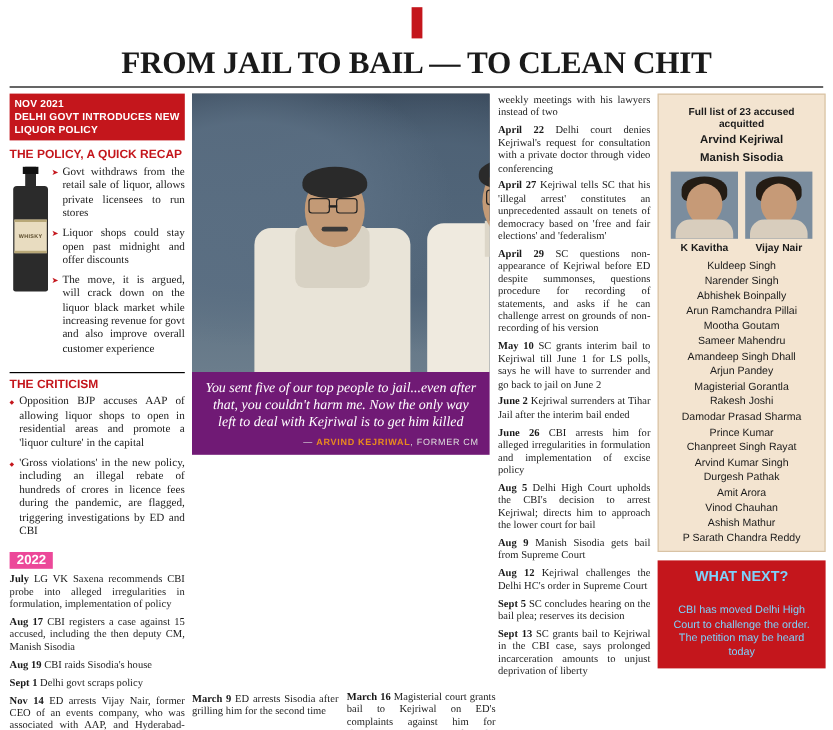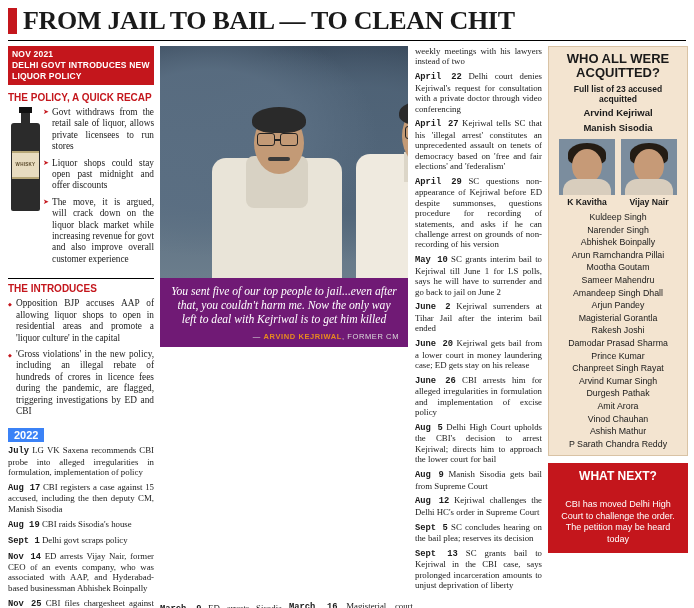--- a/index.html
+++ b/index.html
@@ -6,21 +6,21 @@
   body {
     width: 694px; height: 608px;
     background: #ffffff;
     font-family: "Liberation Serif", serif;
     color: #1a1a1a;
     overflow: hidden;
   }
   .page { position: relative; width: 694px; height: 608px; padding: 4px 8px; }
 
   
-  .headline-wrap { display: flex; align-items: center; gap: 6px; padding: 2px 0 4px 0; }
+  .headline-wrap { display: flex; align-items: center; gap: 6px; padding: 2px 0 4px 0; flex-direction: column; }
   .headline-bar { width: 9px; height: 26px; background: #c4161c; flex: 0 0 auto; }
   .headline {
     font-family: "Liberation Serif", serif;
     font-weight: bold;
     font-size: 26px;
     letter-spacing: -0.3px;
     color: #1a1a1a;
     white-space: nowrap;
   }
   .rule-top { border-bottom: 1px solid #000; margin-bottom: 5px; }
@@ -58,25 +58,25 @@
     font-family: "Liberation Sans", sans-serif; font-weight: bold;
     color: #c4161c; font-size: 10px; margin-top: 8px; border-top: 1px solid #000; padding-top: 4px;
   }
   .crit-list { font-size: 9.3px; line-height: 11.4px; margin-top: 4px; }
   .crit-list li { list-style: none; margin-bottom: 5px; padding-left: 8px; position: relative; text-align: justify; }
   .crit-list li:before { content: "◆"; position: absolute; left: 0; top: 1px; color: #c4161c; font-size: 5px; }
 
   
   .yr {
     font-family: "Liberation Sans", sans-serif; font-weight: bold; font-size: 11px;
-    color: #fff; background: #3b82f6; display: inline-block; padding: 1px 6px; margin: 6px 0 3px 0; text-align: center;
+    color: #fff; background: #ec4899; display: inline-block; padding: 1px 6px; margin: 6px 0 3px 0; text-align: center;
   }
   .tl { font-size: 8.8px; line-height: 10.4px; }
   .tl p { margin-bottom: 4.5px; text-align: justify; }
-  .tl b { font-weight: bold; font-family: Liberation Mono, monospace; }
+  .tl b { font-weight: bold; }
 
   
   .photo-block { position: relative; width: 100%; height: 232px; background: #1e2b3a; overflow: hidden; }
   .photo-block .sky { position:absolute; inset:0; background: linear-gradient(180deg,#3a4a5c 0%,#556a7d 45%,#6b7d8c 100%); }
   .photo-block .crowd { position:absolute; left:0; top:0; width:100%; height:100%;
      background: radial-gradient(ellipse at 20% 40%, rgba(90,110,130,.9) 0 35%, rgba(40,55,70,0) 60%),
                  radial-gradient(ellipse at 80% 45%, rgba(80,100,120,.85) 0 35%, rgba(40,55,70,0) 62%); }
   .man { position: absolute; bottom: 0; }
   .man .head { border-radius: 50%; background: #c39a76; position: absolute; }
   .man .hair { position:absolute; border-radius: 50% 50% 40% 40%; background:#2a2a2a; }
@@ -131,21 +131,21 @@
   .who-box .sub { font-family:"Liberation Sans",sans-serif; font-size: 8.5px; font-weight: bold; margin-top: 4px; }
   .who-box .names-top { font-family:"Liberation Sans",sans-serif; font-size: 9.5px; font-weight: bold; line-height: 12px; margin-top: 3px; }
   .faces { display: flex; gap: 6px; justify-content: center; margin-top: 5px; }
   .face { width: 56px; }
   .face .img { width: 56px; height: 56px; background: #7b8d9e; position: relative; overflow: hidden; }
   .face .img .h { position:absolute; left:13px; top:10px; width:30px; height:34px; border-radius:50%; background:#c69a77; }
   .face .img .hr { position:absolute; left:9px; top:4px; width:38px; height:22px; border-radius:50% 50% 30% 30%; background:#241c14; }
   .face .img .sh { position:absolute; left:4px; bottom:0; width:48px; height:16px; border-radius:12px 12px 0 0; background:#d8cdbd; }
   .face .cap { font-family:"Liberation Sans",sans-serif; font-size: 8.6px; font-weight: bold; margin-top: 2px; }
   .name-list { font-family:"Liberation Sans",sans-serif; font-size: 8.8px; line-height: 12.6px; text-align: center; margin-top: 4px; }
-  .whatnext { background: #c4161c; color: #ffffff; margin-top: 7px; padding: 6px 6px 8px 6px; text-align: center; }
+  .whatnext { background: #c4161c; color: #7dd3fc; margin-top: 7px; padding: 6px 6px 8px 6px; text-align: center; }
   .whatnext h3 { font-family:"Liberation Sans",sans-serif; font-size: 12px; font-weight: bold; }
   .whatnext p { font-family:"Liberation Sans",sans-serif; font-size: 9px; line-height: 11.5px; margin-top: 16px; }
 </style>
 </head>
 <body>
 
 <div class="page">
 
   <div class="headline-wrap">
     <div class="headline-bar"></div>
@@ -173,21 +173,21 @@
               <span>WHISKY</span>
             </div>
         </div>
         <ul class="bullets">
           <li>Govt withdraws from the retail sale of liquor, allows private licensees to run stores</li>
           <li>Liquor shops could stay open past midnight and offer discounts</li>
           <li>The move, it is argued, will crack down on the liquor black market while increasing revenue for govt and also improve overall customer experience</li>
         </ul>
       </div>
 
-      <div class="crit-head">THE INTRODUCES</div>
+      <div class="crit-head">THE CRITICISM</div>
       <ul class="crit-list">
         <li>Opposition BJP accuses AAP of allowing liquor shops to open in residential areas and promote a 'liquor culture' in the capital</li>
         <li>'Gross violations' in the new policy, including an illegal rebate of hundreds of crores in licence fees during the pandemic, are flagged, triggering investigations by ED and CBI</li>
       </ul>
 
       <div class="yr">2022</div>
       <div class="tl">
         <p><b>July</b> <span>LG VK Saxena recommends CBI probe into alleged irregularities in formulation, implementation of policy</span></p>
         <p><b>Aug 17</b> <span>CBI registers a case against 15 accused, including the then deputy CM, Manish Sisodia</span></p>
         <p><b>Aug 19</b> <span>CBI raids Sisodia's house</span></p>
@@ -236,21 +236,20 @@
           </div>
         </div>
 
         <div class="mid-tl-col tl">
           <p><span>weekly meetings with his lawyers instead of two</span></p>
           <p><b>April 22</b> <span>Delhi court denies Kejriwal's request for consultation with a private doctor through video conferencing</span></p>
           <p><b>April 27</b> <span>Kejriwal tells SC that his 'illegal arrest' constitutes an unprecedented assault on tenets of democracy based on 'free and fair elections' and 'federalism'</span></p>
           <p><b>April 29</b> <span>SC questions non-appearance of Kejriwal before ED despite summonses, questions procedure for recording of statements, and asks if he can challenge arrest on grounds of non-recording of his version</span></p>
           <p><b>May 10</b> <span>SC grants interim bail to Kejriwal till June 1 for LS polls, says he will have to surrender and go back to jail on June 2</span></p>
           <p><b>June 2</b> <span>Kejriwal surrenders at Tihar Jail after the interim bail ended</span></p>
-          <p><b>June 20</b> <span>Kejriwal gets bail from a lower court in money laundering case; ED gets stay on his release</span></p>
           <p><b>June 26</b> <span>CBI arrests him for alleged irregularities in formulation and implementation of excise policy</span></p>
           <p><b>Aug 5</b> <span>Delhi High Court upholds the CBI's decision to arrest Kejriwal; directs him to approach the lower court for bail</span></p>
           <p><b>Aug 9</b> <span>Manish Sisodia gets bail from Supreme Court</span></p>
           <p><b>Aug 12</b> <span>Kejriwal challenges the Delhi HC's order in Supreme Court</span></p>
           <p><b>Sept 5</b> <span>SC concludes hearing on the bail plea; reserves its decision</span></p>
           <p><b>Sept 13</b> <span>SC grants bail to Kejriwal in the CBI case, says prolonged incarceration amounts to unjust deprivation of liberty</span></p>
         </div>
       </div>
 
       <div class="mid-bottom">
@@ -270,21 +269,20 @@
 
         <div class="mb-col" style="width:127px;flex:0 0 127px;">
           
           
         </div>
       </div>
     </div>
 
     <div class="col-right">
       <div class="who-box">
-        <h3>WHO ALL WERE ACQUITTED?</h3>
         <div class="sub">Full list of 23 accused acquitted</div>
         <div class="names-top">Arvind Kejriwal</div>
         <div class="names-top">Manish Sisodia</div>
 
         <div class="faces">
           <div class="face">
             <div class="img">
                 <div class="hr"></div>
                 <div class="h"></div>
                 <div class="sh"></div>

